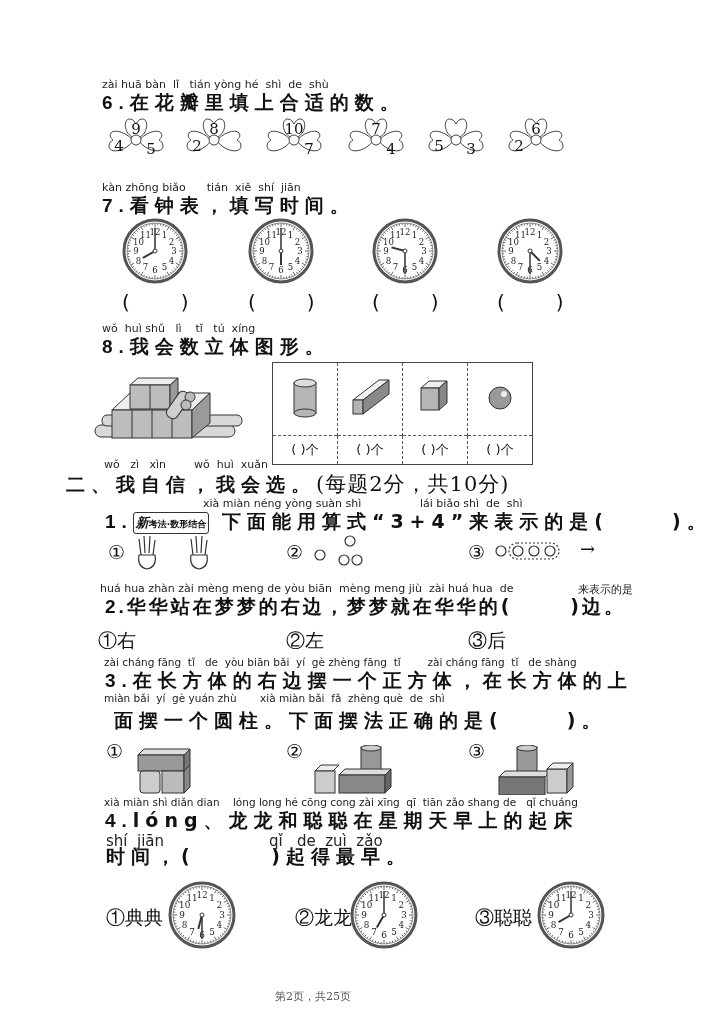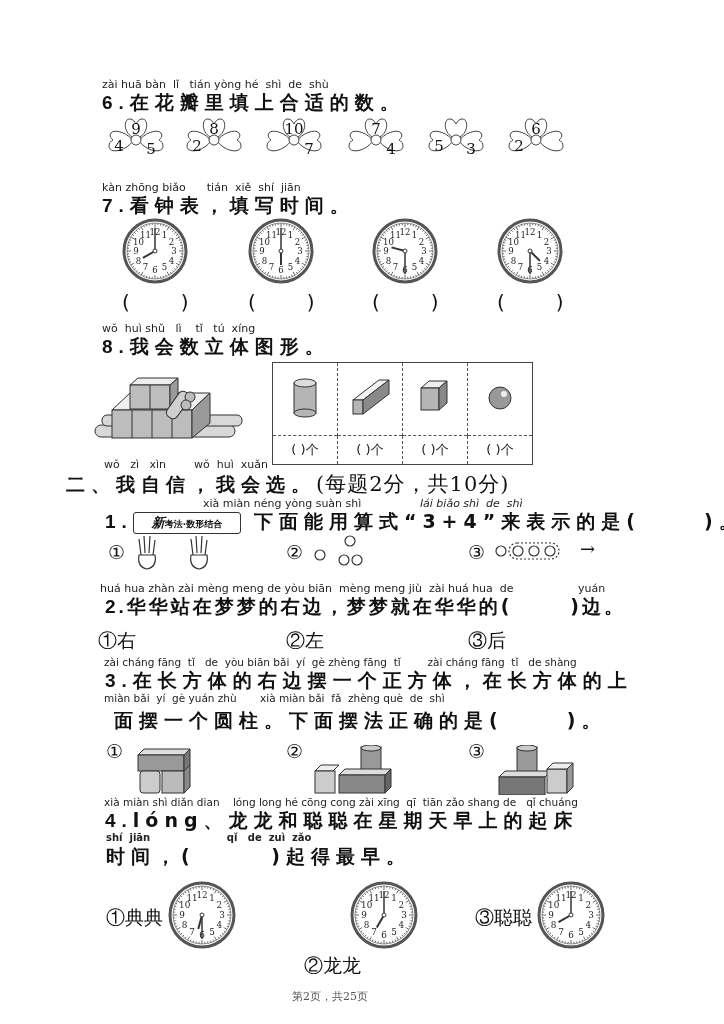--- a/index.html
+++ b/index.html
@@ -3,28 +3,28 @@
 <meta charset="utf-8">
 <style>
   html,body{margin:0;padding:0;background:#fff;}
   body{width:724px;height:1024px;position:relative;overflow:hidden;font-family:"DejaVu Serif",serif;color:#1a1a1a;}
   .abs{position:absolute;}
   .py{position:absolute;font-family:"DejaVu Sans",sans-serif;font-size:11px;white-space:pre;color:#222;}
   .hz{position:absolute;font-family:"DejaVu Sans",sans-serif;font-size:19px;font-weight:bold;letter-spacing:6px;white-space:pre;color:#111;}
   .num{font-family:"Liberation Sans",sans-serif;font-weight:bold;}
   .opt{position:absolute;font-family:"DejaVu Serif",serif;font-size:19px;white-space:pre;color:#111;}
   .paren{position:absolute;font-family:"DejaVu Sans",sans-serif;font-size:20px;color:#111;}
-  .badge{display:inline-block;border:1px solid #333;border-radius:3px;font-size:9px;padding:1px 18px;font-weight:bold;letter-spacing:0;vertical-align:middle;font-family:"DejaVu Sans",sans-serif;}
+  .badge{display:inline-block;border:1px solid #333;border-radius:3px;font-size:9px;padding:1px 2px;font-weight:bold;letter-spacing:0;vertical-align:middle;font-family:"DejaVu Sans",sans-serif;}
   .badge .big{font-size:13px;font-style:italic;}
   table.shapes{border-collapse:collapse;}
   table.shapes td{border-right:1px dashed #555;width:62px;text-align:center;font-family:"DejaVu Sans",sans-serif;font-size:13px;}
   table.shapes td:last-child{border-right:none;}
   table.shapes tr.lbl td{border-top:1px dashed #555;height:26px;}
   table.shapes tr.img td{height:70px;}
-  .footer{position:absolute;left:0;width:626px;top:989px;text-align:center;font-family:"DejaVu Serif",serif;font-size:11px;color:#555;margin-left:17px;}
+  .footer{position:absolute;left:0;width:626px;top:989px;text-align:center;font-family:"DejaVu Serif",serif;font-size:11px;color:#555;}
 </style>
 </head>
 <body>
 
 <div class="py" style="left:102px;top:78px;">zài huā bàn  lǐ   tián yòng hé  shì  de  shù</div>
 <div class="hz" style="left:102px;top:90px;"><span class="num">6.</span><span>在花瓣里填上合适的数。</span></div>
 
 <div id="flowers">
     <div class="abs" style="left: 105px; top: 116px;"><svg width="62" height="50">
     <g fill="#fff" stroke="#444" stroke-width="1">
@@ -472,21 +472,21 @@
     <td>(    )个</td>
     <td>(    )个</td>
   </tr>
 </tbody>
   </table>
 
 <div class="py" style="left:104px;top:458px;">wǒ   zì   xìn        wǒ  huì  xuǎn</div>
 <div class="hz" style="left:66px;top:470px;"><span>二、</span><span>我自信，我会选。</span><span style="font-weight:normal;font-size:21px;letter-spacing:1px;font-family:'DejaVu Serif',serif;">(每题2分，共10分)</span></div>
 
 <div class="py" style="left:203px;top:497px;">xià miàn néng yòng suàn shì</div>
-<div class="py" style="left:420px;top:497px;font-style:italic;">lái biǎo shì  de  shì</div>
+<div class="py" style="left:420px;top:497px;">lái biǎo shì  de  shì</div>
 <div class="hz" style="left:105px;top:509px;"><span class="num">1.</span><span class="badge"><span class="big">新</span><span>考法·数形结合</span></span> <span>下面能用算式“3+4”来表示的是(     )。</span></div>
 
 <div class="opt" style="left:108px;top:541px;">①</div>
 <svg class="abs" style="left:135px;top:533px;" width="90" height="40">
   <g fill="none" stroke="#333" stroke-width="1.2">
     <path d="M6 22 L4 6 M10 20 L9 3 M14 20 L15 3 M18 22 L20 7 M4 22 Q2 34 12 36 Q22 34 20 22 Z"></path>
     <path d="M58 22 L56 6 M62 20 L61 3 M66 20 L67 3 M70 22 L72 7 M56 22 Q54 34 64 36 Q74 34 72 22 Z"></path>
   </g>
 </svg>
 <div class="opt" style="left:286px;top:541px;">②</div>
@@ -504,21 +504,21 @@
       <circle cx="7" cy="11" r="5"></circle>
       <rect x="15" y="3" width="50" height="16" rx="8" stroke-dasharray="2,2"></rect>
       <circle cx="24" cy="11" r="5"></circle>
       <circle cx="40" cy="11" r="5"></circle>
       <circle cx="56" cy="11" r="5"></circle>
     </g>
 </svg>
 <div class="opt" style="left:580px;top:538px;font-size:18px;">→</div>
 
 <div class="py" style="left:100px;top:582px;font-size:11px;">huá hua zhàn zài mèng meng de yòu biān  mèng meng jiù  zài huá hua  de</div>
-<div class="py" style="left:578px;top:582px;">yuán</div>
+<div class="py" style="left:578px;top:582px;">来表示的是</div>
 <div class="hz" style="left:105px;top:594px;letter-spacing:3px;"><span class="num">2.</span><span>华华站在梦梦的右边，梦梦就在华华的(      )边。</span></div>
 <div class="opt" style="left:98px;top:628px;">①右</div>
 <div class="opt" style="left:286px;top:628px;">②左</div>
 <div class="opt" style="left:468px;top:628px;">③后</div>
 
 <div class="py" style="left:104px;top:656px;font-size:10.5px;">zài cháng fāng  tǐ   de  yòu biān bǎi  yí  gè zhèng fāng  tǐ        zài cháng fāng  tǐ   de shàng</div>
 <div class="hz" style="left:105px;top:668px;letter-spacing:6px;"><span class="num">3.</span><span>在长方体的右边摆一个正方体，在长方体的上</span></div>
 <div class="py" style="left:104px;top:692px;font-size:10.5px;">miàn bǎi  yí  gè yuán zhù       xià miàn bǎi  fǎ  zhèng què  de  shì</div>
 <div class="hz" style="left:114px;top:680px;letter-spacing:6px;margin-top:28px;">面摆一个圆柱。下面摆法正确的是(     )。</div>
 
@@ -553,21 +553,21 @@
       <polygon points="4,32 10,26 56,26 50,32" fill="#ddd"></polygon>
       <rect x="4" y="32" width="46" height="18" fill="#777"></rect>
       <rect x="52" y="24" width="20" height="24" fill="#ccc"></rect>
       <polygon points="52,24 58,18 78,18 72,24" fill="#eee"></polygon>
       <polygon points="72,24 78,18 78,42 72,48" fill="#999"></polygon>
     </g>
 </svg>
 
 <div class="py" style="left:104px;top:796px;font-size:10.5px;">xià miàn shì diǎn dian    lóng long hé cōng cong zài xīng  qī  tiān zǎo shang de   qǐ chuáng</div>
 <div class="hz" style="left:105px;top:808px;letter-spacing:6px;"><span class="num">4.</span><span>lóng、龙龙和聪聪在星期天早上的起床</span></div>
-<div class="py" style="left:106px;top:832px;font-size:10px;font-weight:bold;">shí  jiān                      qǐ   de  zuì  zǎo</div>
+<div class="py" style="left:106px;top:832px;font-size:15px;">shí  jiān                      qǐ   de  zuì  zǎo</div>
 <div class="hz" style="left:106px;top:844px;letter-spacing:6px;">时间，(      )起得最早。</div>
 
 <div id="c4clocks">
     <div class="opt" style="left: 106px; top: 905px;">①典典</div>
     <div class="abs" style="left: 168px; top: 881px;"><svg width="68" height="68">
         <circle cx="34" cy="34" r="32" fill="#fff" stroke="#555" stroke-width="3"></circle>
         <circle cx="34" cy="34" r="29" fill="none" stroke="#999" stroke-width="1"></circle>
         <line x1="34" y1="5" x2="34" y2="9" stroke="#444" stroke-width="0.8"></line>
         <line x1="37.03132543476195" y1="5.158865034320076" x2="36.82226850822664" y2="7.147908825056621" stroke="#444" stroke-width="0.8"></line>
         <line x1="40.02943903371502" y1="5.633719578719635" x2="39.6136156520795" y2="7.590014780187246" stroke="#444" stroke-width="0.8"></line>
@@ -637,21 +637,21 @@
         <text x="24" y="54.32050807568877" font-size="8.84" text-anchor="middle" font-family="DejaVu Serif, serif" fill="#222">7</text>
         <text x="16.679491924311233" y="47.00000000000001" font-size="8.84" text-anchor="middle" font-family="DejaVu Serif, serif" fill="#222">8</text>
         <text x="14" y="37.00000000000001" font-size="8.84" text-anchor="middle" font-family="DejaVu Serif, serif" fill="#222">9</text>
         <text x="16.67949192431123" y="27" font-size="8.84" text-anchor="middle" font-family="DejaVu Serif, serif" fill="#222">10</text>
         <text x="23.999999999999993" y="19.679491924311233" font-size="8.84" text-anchor="middle" font-family="DejaVu Serif, serif" fill="#222">11</text>
         <text x="33.99999999999999" y="17" font-size="8.84" text-anchor="middle" font-family="DejaVu Serif, serif" fill="#222">12</text>
         <line x1="34" y1="34" x2="30.27300575052371" y2="47.909331898562584" stroke="#333" stroke-width="2"></line>
         <line x1="34" y1="34" x2="34" y2="58" stroke="#333" stroke-width="1.5"></line>
         <circle cx="34" cy="34" r="2" fill="#fff" stroke="#333"></circle>
       </svg></div>
-    <div class="opt" style="left: 304px; top: 905px; margin-top: 48px;">②龙龙</div>
+    <div class="opt" style="left: 295px; top: 905px;">②龙龙</div>
     <div class="abs" style="left: 350px; top: 881px;"><svg width="68" height="68">
         <circle cx="34" cy="34" r="32" fill="#fff" stroke="#555" stroke-width="3"></circle>
         <circle cx="34" cy="34" r="29" fill="none" stroke="#999" stroke-width="1"></circle>
         <line x1="34" y1="5" x2="34" y2="9" stroke="#444" stroke-width="0.8"></line>
         <line x1="37.03132543476195" y1="5.158865034320076" x2="36.82226850822664" y2="7.147908825056621" stroke="#444" stroke-width="0.8"></line>
         <line x1="40.02943903371502" y1="5.633719578719635" x2="39.6136156520795" y2="7.590014780187246" stroke="#444" stroke-width="0.8"></line>
         <line x1="42.961492836873475" y1="6.419361027440548" x2="42.34345884812358" y2="8.321474060030855" stroke="#444" stroke-width="0.8"></line>
         <line x1="45.7953626491982" y1="7.507181728364575" x2="44.981889363046605" y2="9.334272643649776" stroke="#444" stroke-width="0.8"></line>
         <line x1="48.5" y1="8.885263290251277" x2="46.5" y2="12.34936490538903" stroke="#444" stroke-width="0.8"></line>
         <line x1="51.04577231648172" y1="10.538507163126525" x2="49.87020181189678" y2="12.156541151876418" stroke="#444" stroke-width="0.8"></line>

